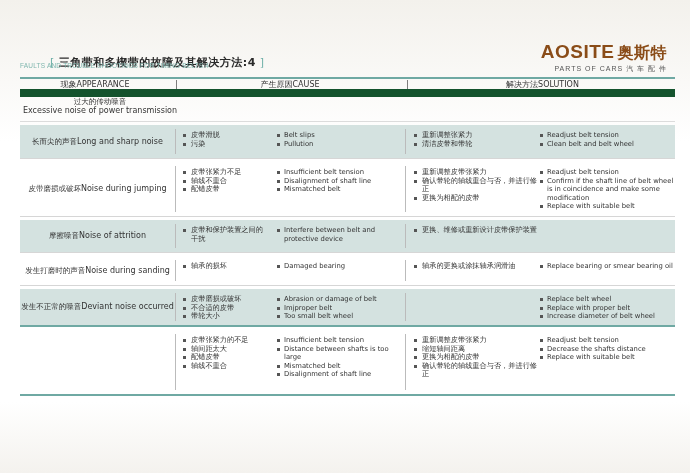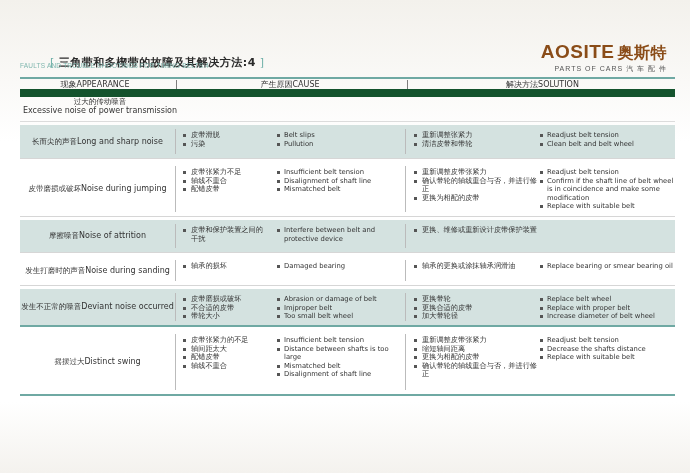--- a/index.html
+++ b/index.html
@@ -214,36 +214,27 @@
           <li>皮带磨损或破坏</li>
           <li>不合适的皮带</li>
           <li>带轮大小</li>
         </ul>
     <ul class="col c-en en">
           <li>Abrasion or damage of belt</li>
           <li>Imjproper belt</li>
           <li>Too small belt wheel</li>
         </ul>
     <div class="vsep b"></div>
-    <ul class="col s-cn">
-          <li>更换带轮</li>
-          <li>更换合适的皮带</li>
-          <li>加大带轮径</li>
-        </ul>
     <ul class="col s-en en">
           <li>Replace belt wheel</li>
           <li>Replace with proper belt</li>
           <li>Increase diameter of belt wheel</li>
         </ul>
   </div>
       <div class="row thick-bottom" style="height: 66px;">
-    <div class="app">
-      <div class="cn">摇摆过大</div>
-      <div class="en">Distinct swing</div>
-    </div>
     <div class="vsep a"></div>
     <ul class="col c-cn">
           <li>皮带张紧力的不足</li>
           <li>轴间距太大</li>
           <li>配错皮带</li>
           <li>轴线不重合</li>
         </ul>
     <ul class="col c-en en">
           <li>Insufficient belt tension</li>
           <li>Distance between shafts is too large</li>

